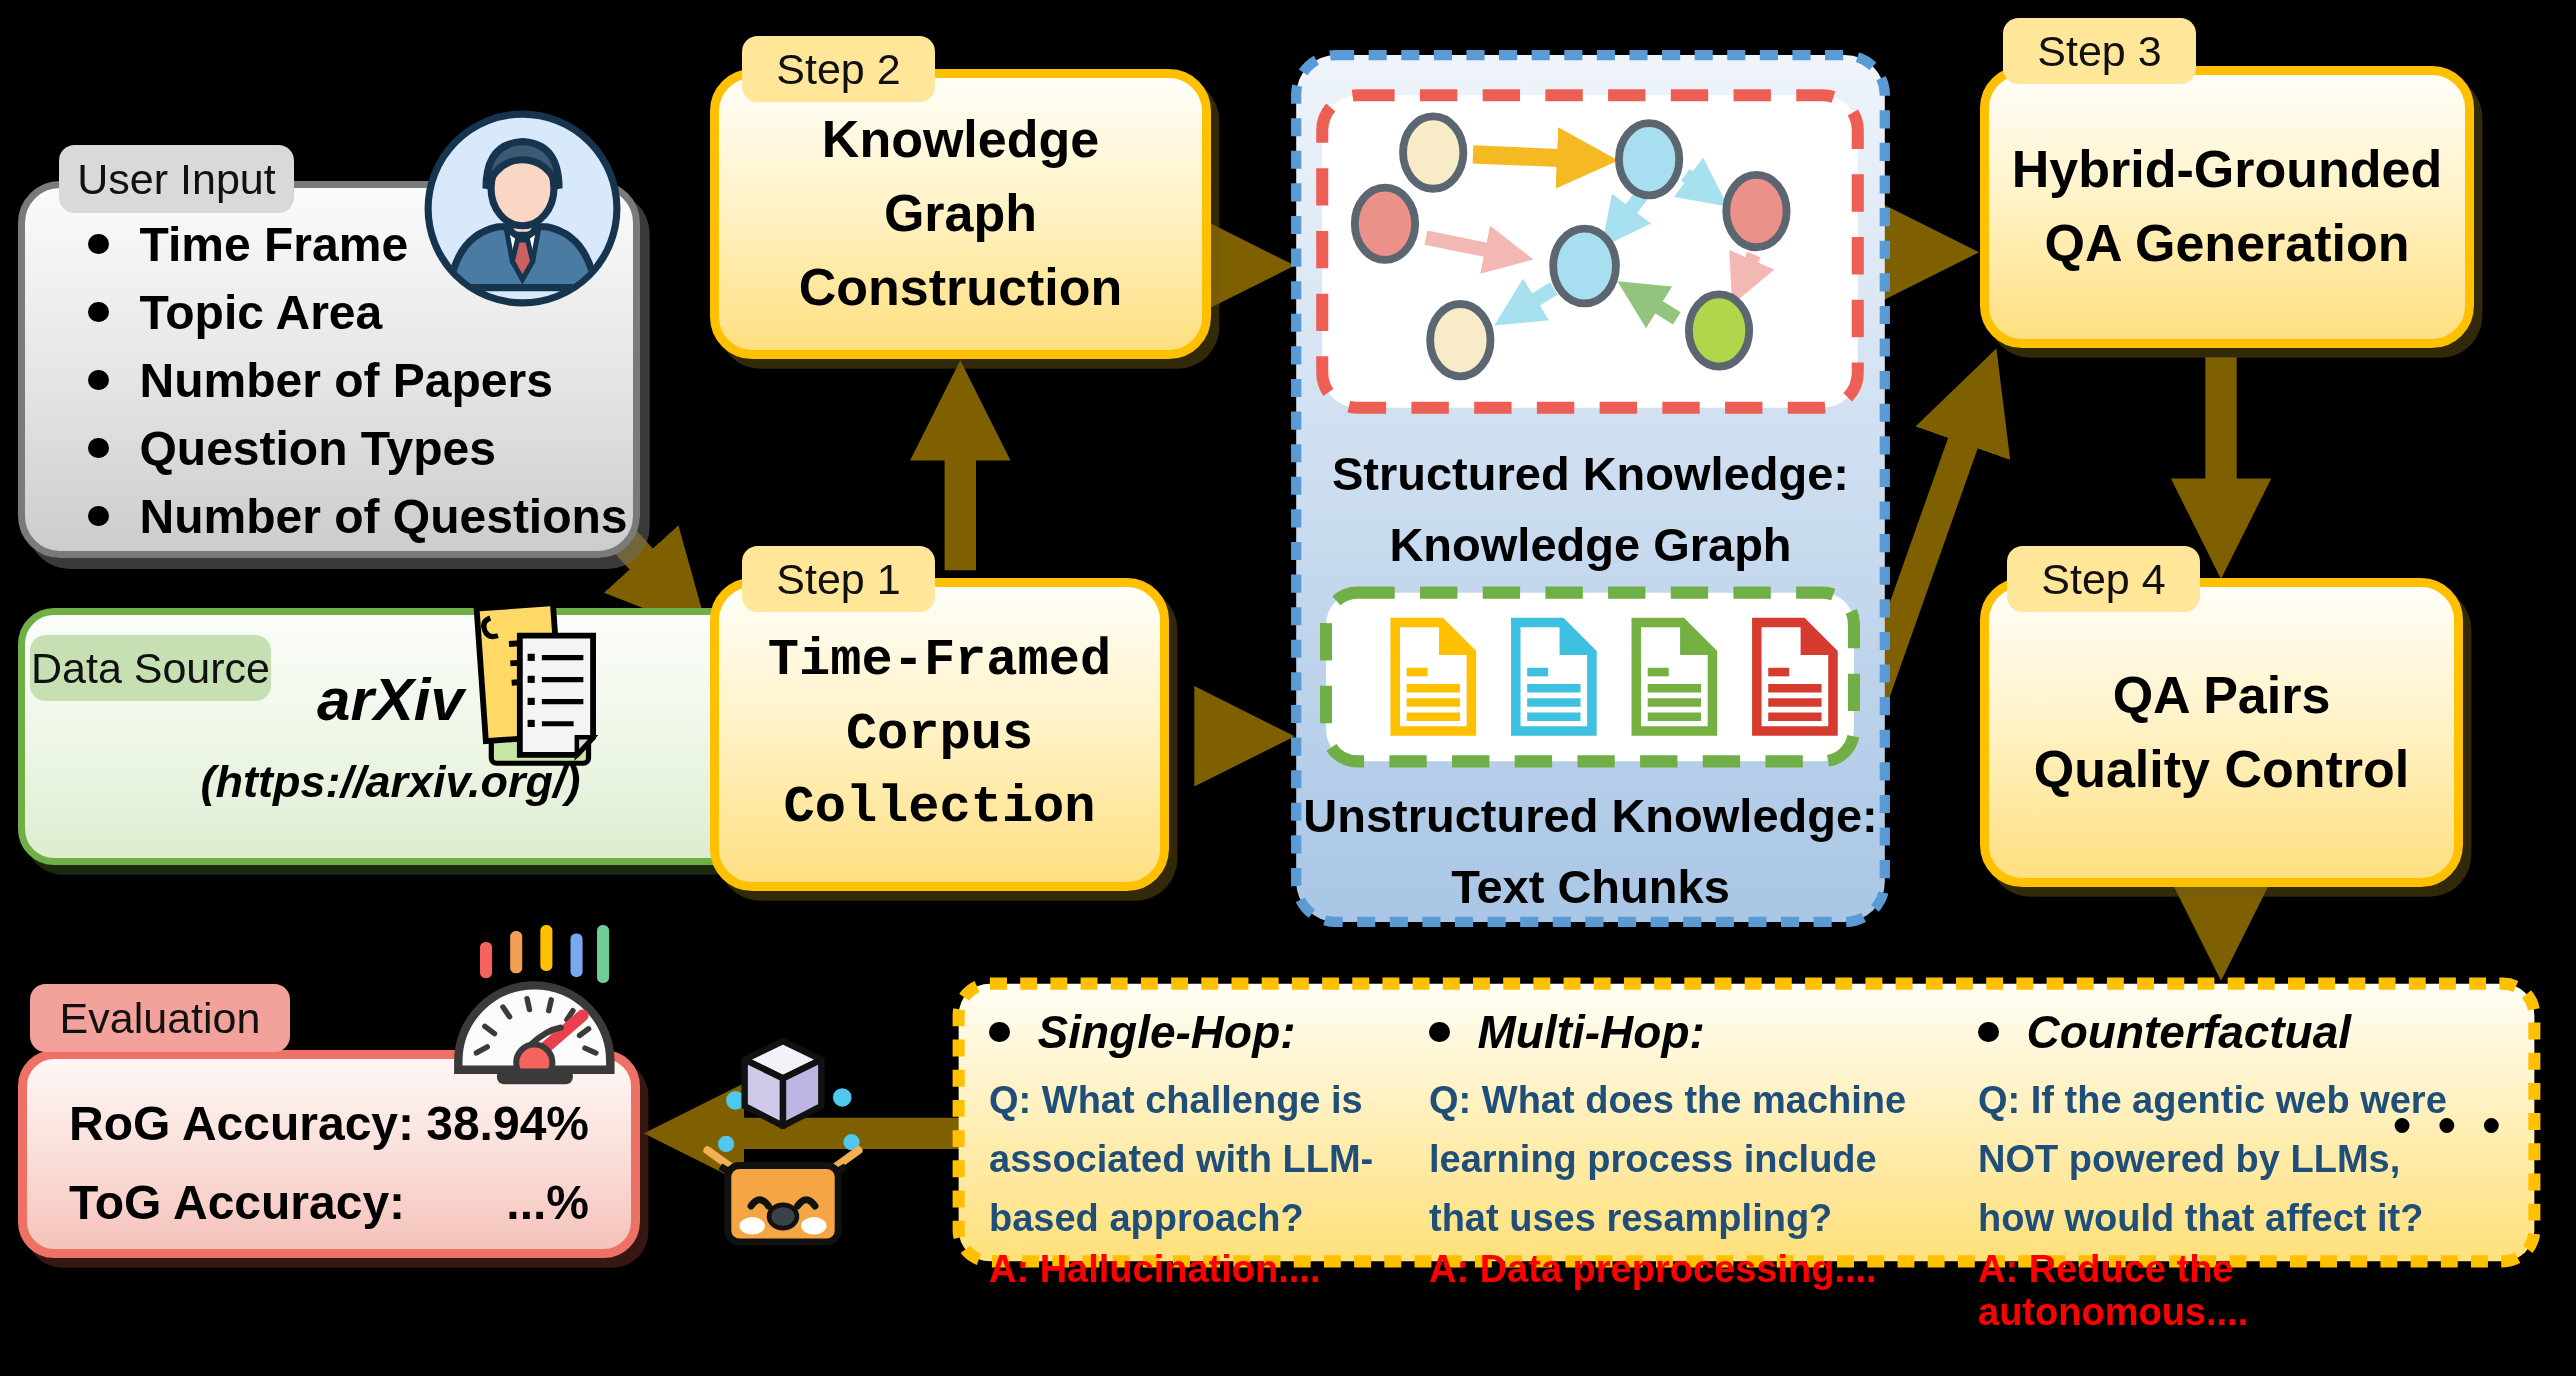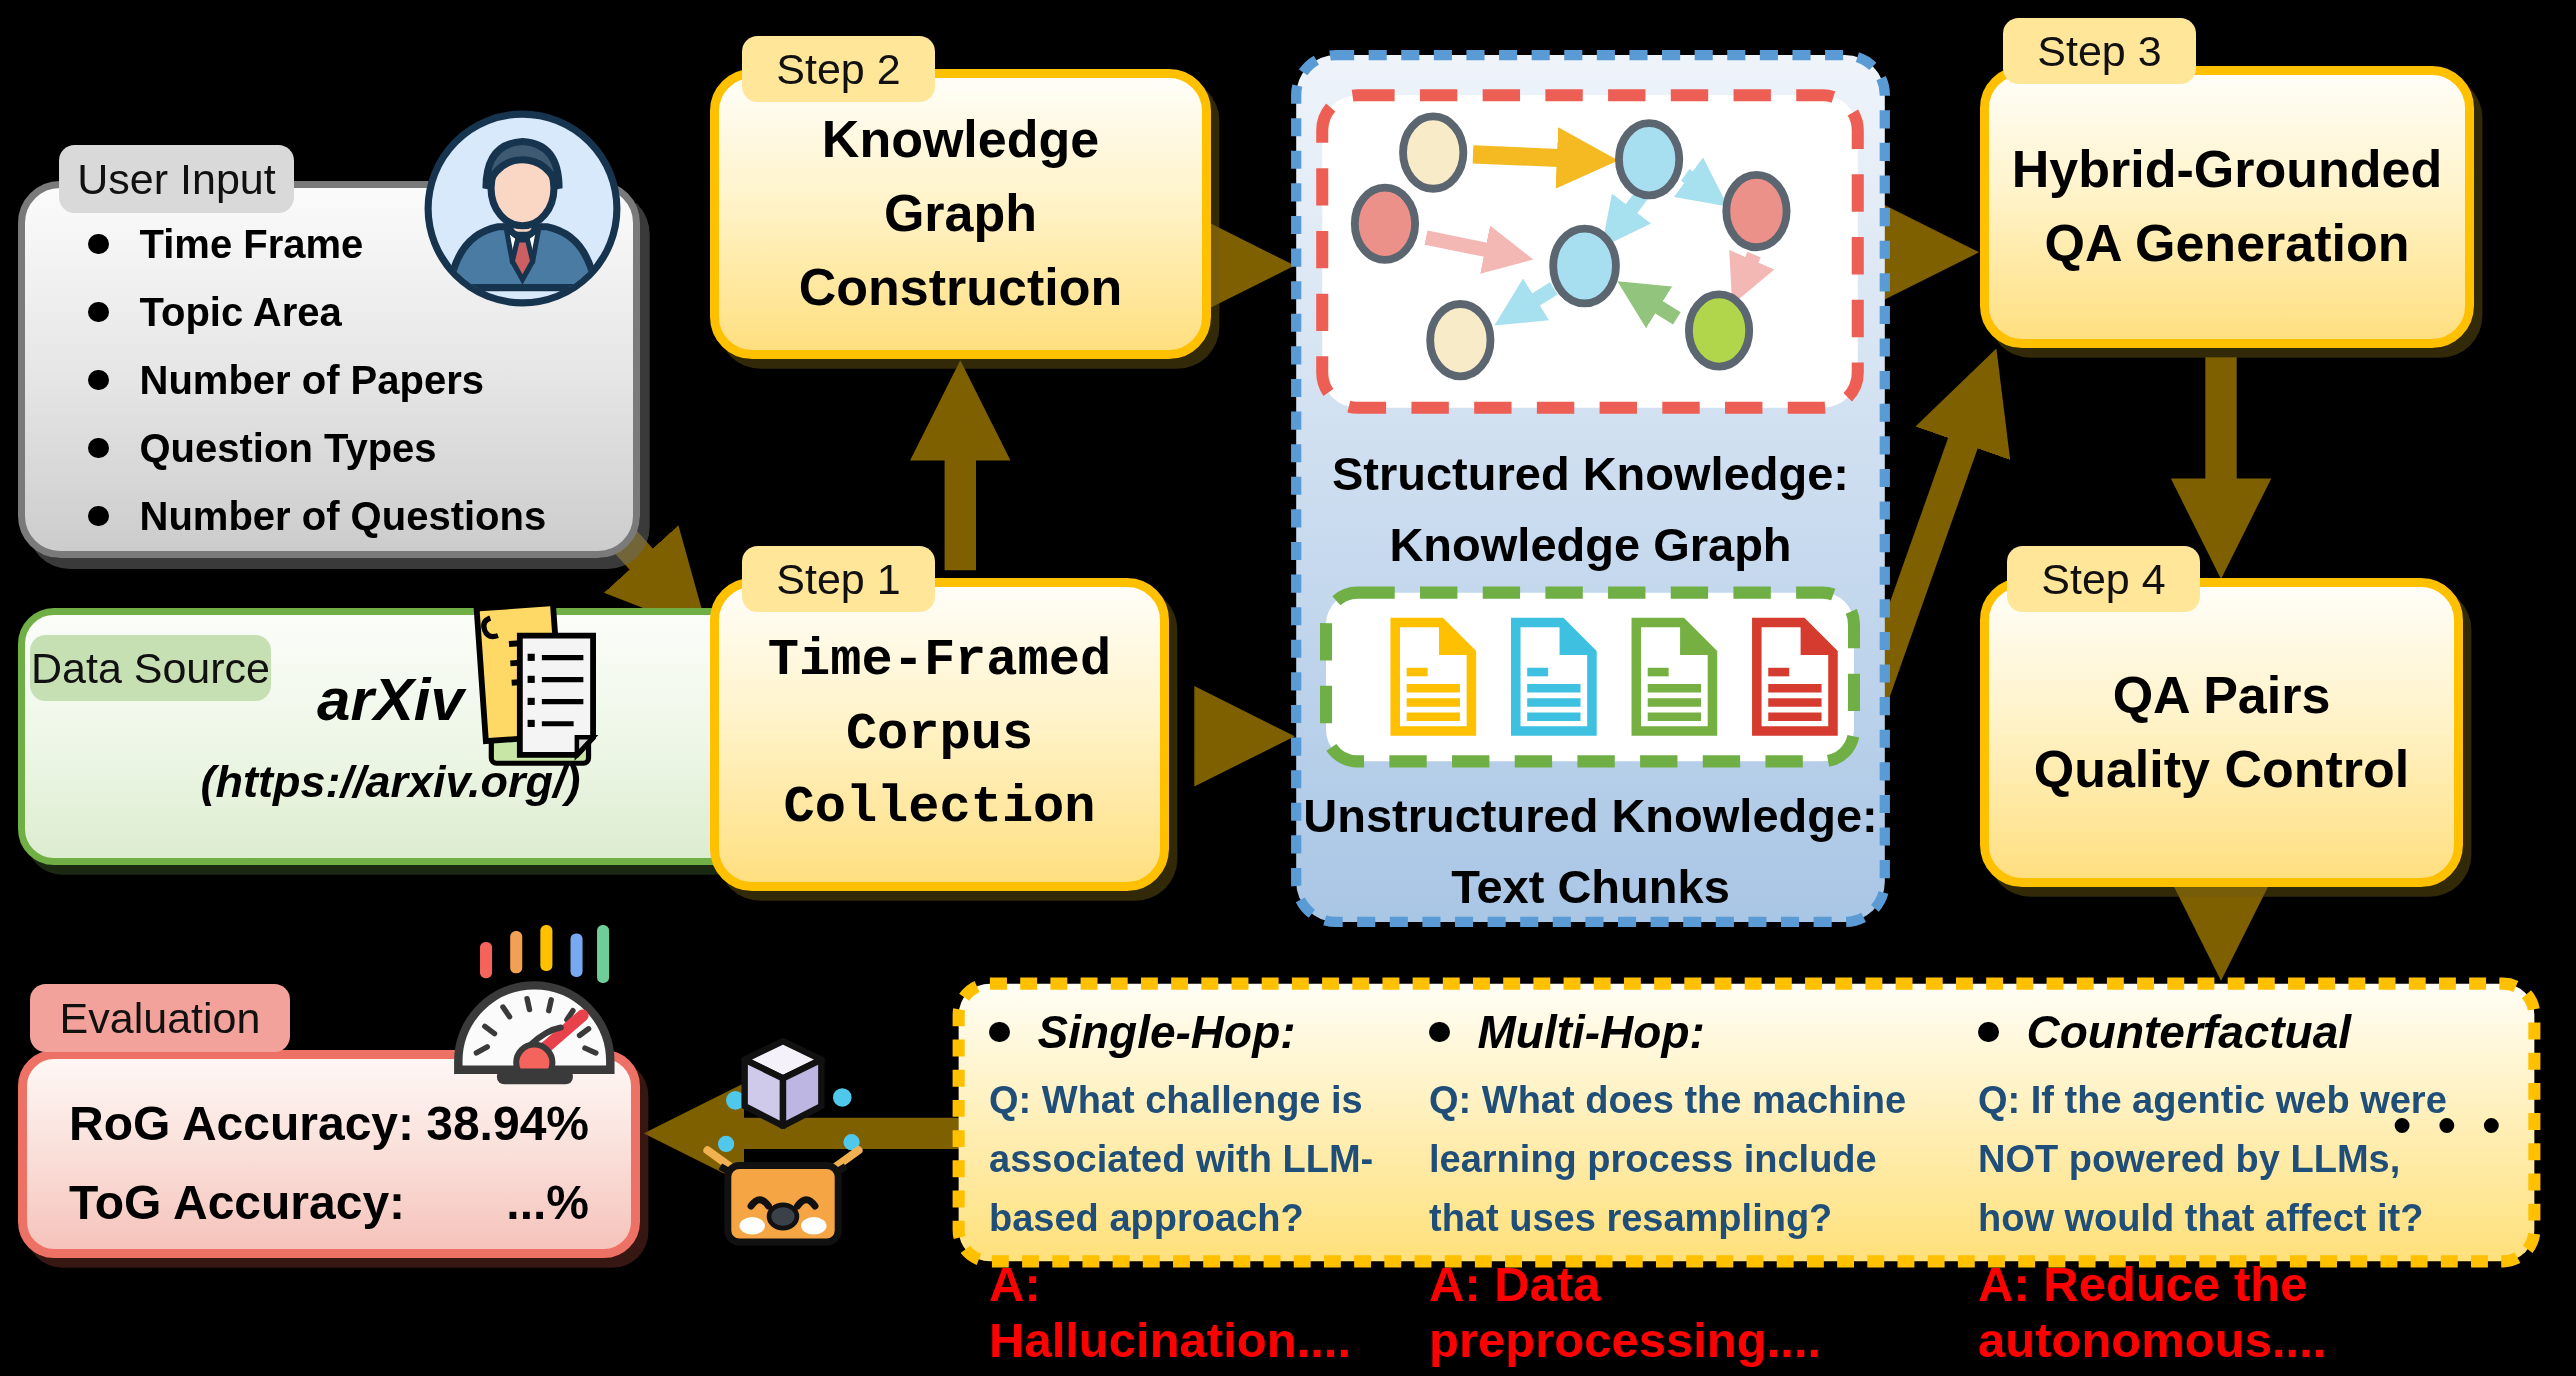--- a/index.html
+++ b/index.html
@@ -16,21 +16,21 @@
   .tab  { position:absolute; z-index:4; border-radius:15.7px; display:flex;
           align-items:center; justify-content:center; font-size:43px; color:#111;
           font-weight:400; }
 
   
   .box-gray { background:linear-gradient(180deg,#FBFBFB 0%,#E4E4E4 55%,#CCCCCC 100%);
               border:7.2px solid #7A7A7A; box-shadow:9.7px 11px 0 rgba(105,105,105,.55); }
   .tab-gray { background:#D9D9D9; }
   .ui-list { padding:22px 0 0 63px; list-style:none; }
   .ui-list li { display:flex; align-items:center; gap:31px; height:68px;
-                font-size:40px; font-weight:700; color:#000; }
+                font-size:48px; font-weight:700; color:#000; }
   .bullet { width:20.5px; height:20.5px; border-radius:50%; background:#000; flex:0 0 auto; }
 
   
   .box-green { background:linear-gradient(180deg,#FBFDF9 0%,#EDF6E6 55%,#DDEDD0 100%);
                border:7.2px solid #6FAF46; border-radius:36px;
                box-shadow:8.4px 9.7px 0 rgba(60,90,40,.45);
                display:flex; flex-direction:column; align-items:center; justify-content:center; gap:22px; }
   .tab-green { background:#C6E0B4; }
   .arxiv-name { font-size:60px; font-weight:700; color:#000; }
   .arxiv-url  { font-size:45px;  font-weight:700; color:#000; }
@@ -47,21 +47,21 @@
   .svgbox { position:absolute; z-index:2; }
   .svgbox > svg { position:absolute; left:0; top:0; }
   .k-caption { position:absolute; width:100%; text-align:center; font-size:47px;
                font-weight:700; color:#000; line-height:1.5; }
 
   
   .qa-col { position:absolute; top:28px; }
   .qa-head { display:flex; align-items:center; gap:28px; font-size:46px; font-weight:700;
              color:#000; margin-bottom:12px;font-style:italic; }
   .qa-q { font-size:38px; font-weight:700; color:#1F4E79; line-height:1.55; }
-  .qa-a { font-size:49px; font-weight:700; color:#FF0000; margin-top:8px; }
+  .qa-a { font-size:38px; font-weight:700; color:#FF0000; margin-top:0; }
   .qa-dots { position:absolute; font-size:52px; font-weight:700; color:#000; letter-spacing:6px; }
 
   
   .box-red { background:linear-gradient(180deg,#FEF7F5 0%,#FADFD9 50%,#F5C3BB 100%);
              border:9.7px solid #ED7164; border-radius:36px;
              box-shadow:8.4px 9.7px 0 rgba(120,50,40,.45);
              display:flex; flex-direction:column; justify-content:center; gap:24px;
              padding:36px 42px 18px 42px; }
   .tab-red { background:#F2A29A; }
   .ev-row { display:flex; justify-content:space-between; font-size:48px; font-weight:700; color:#000; }

